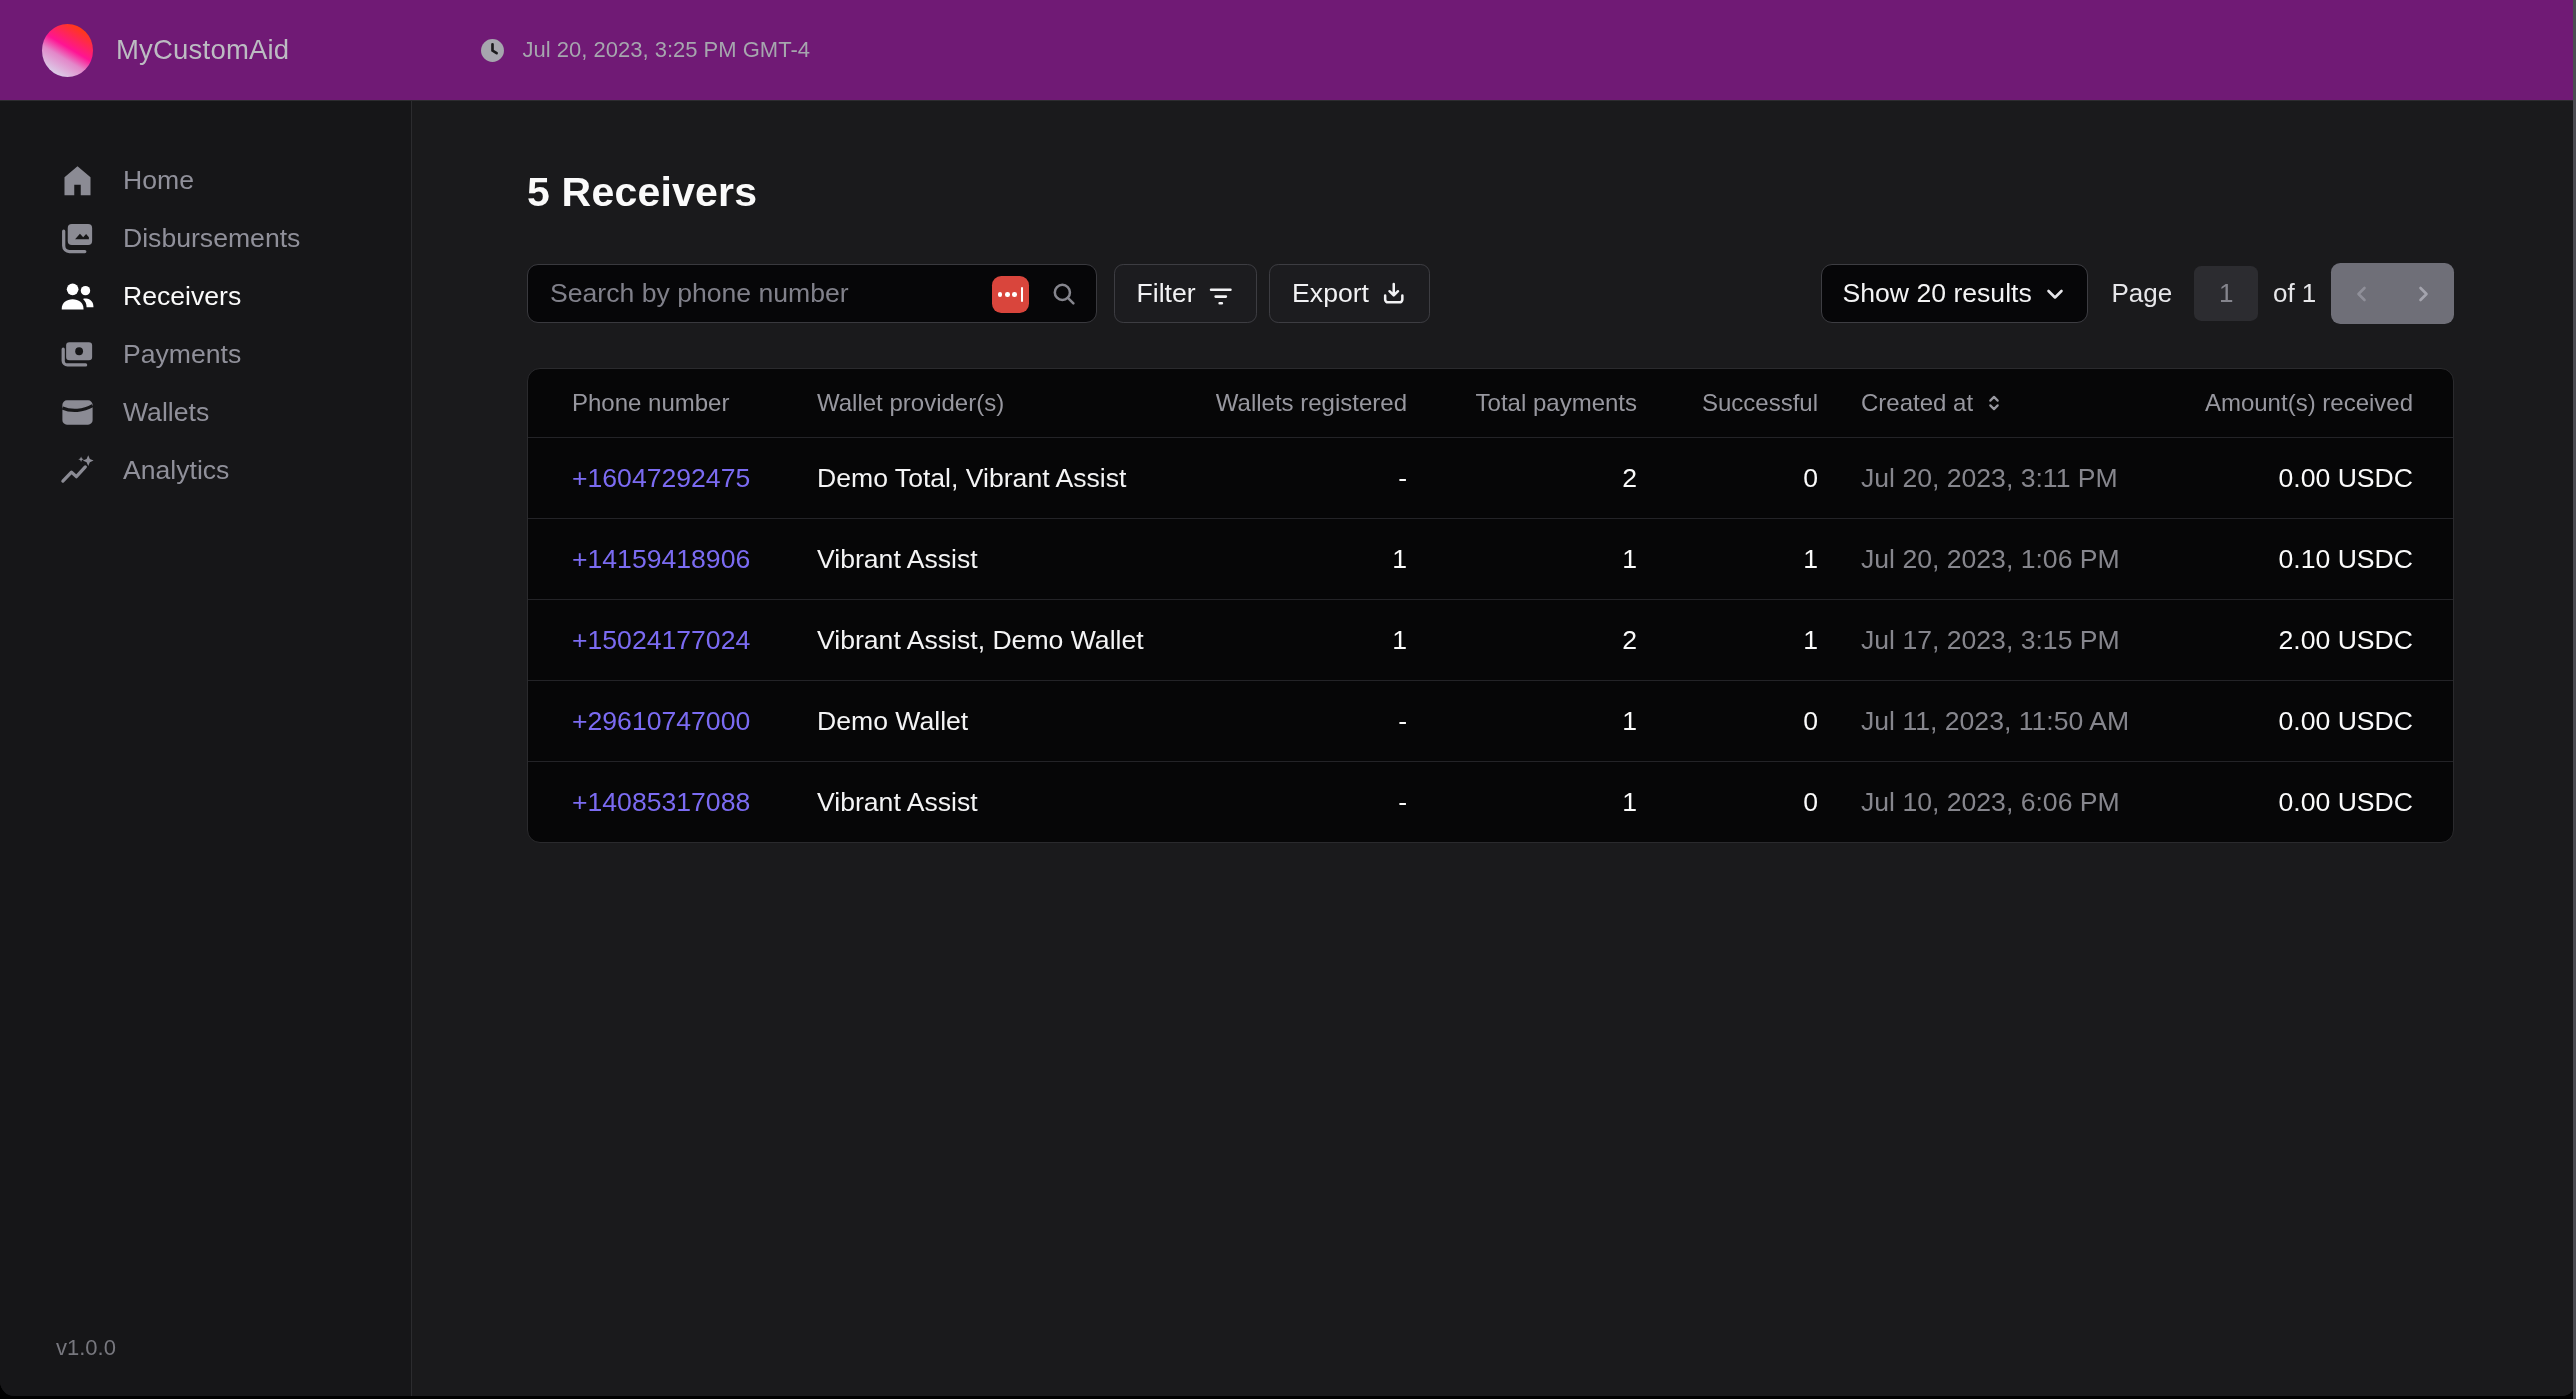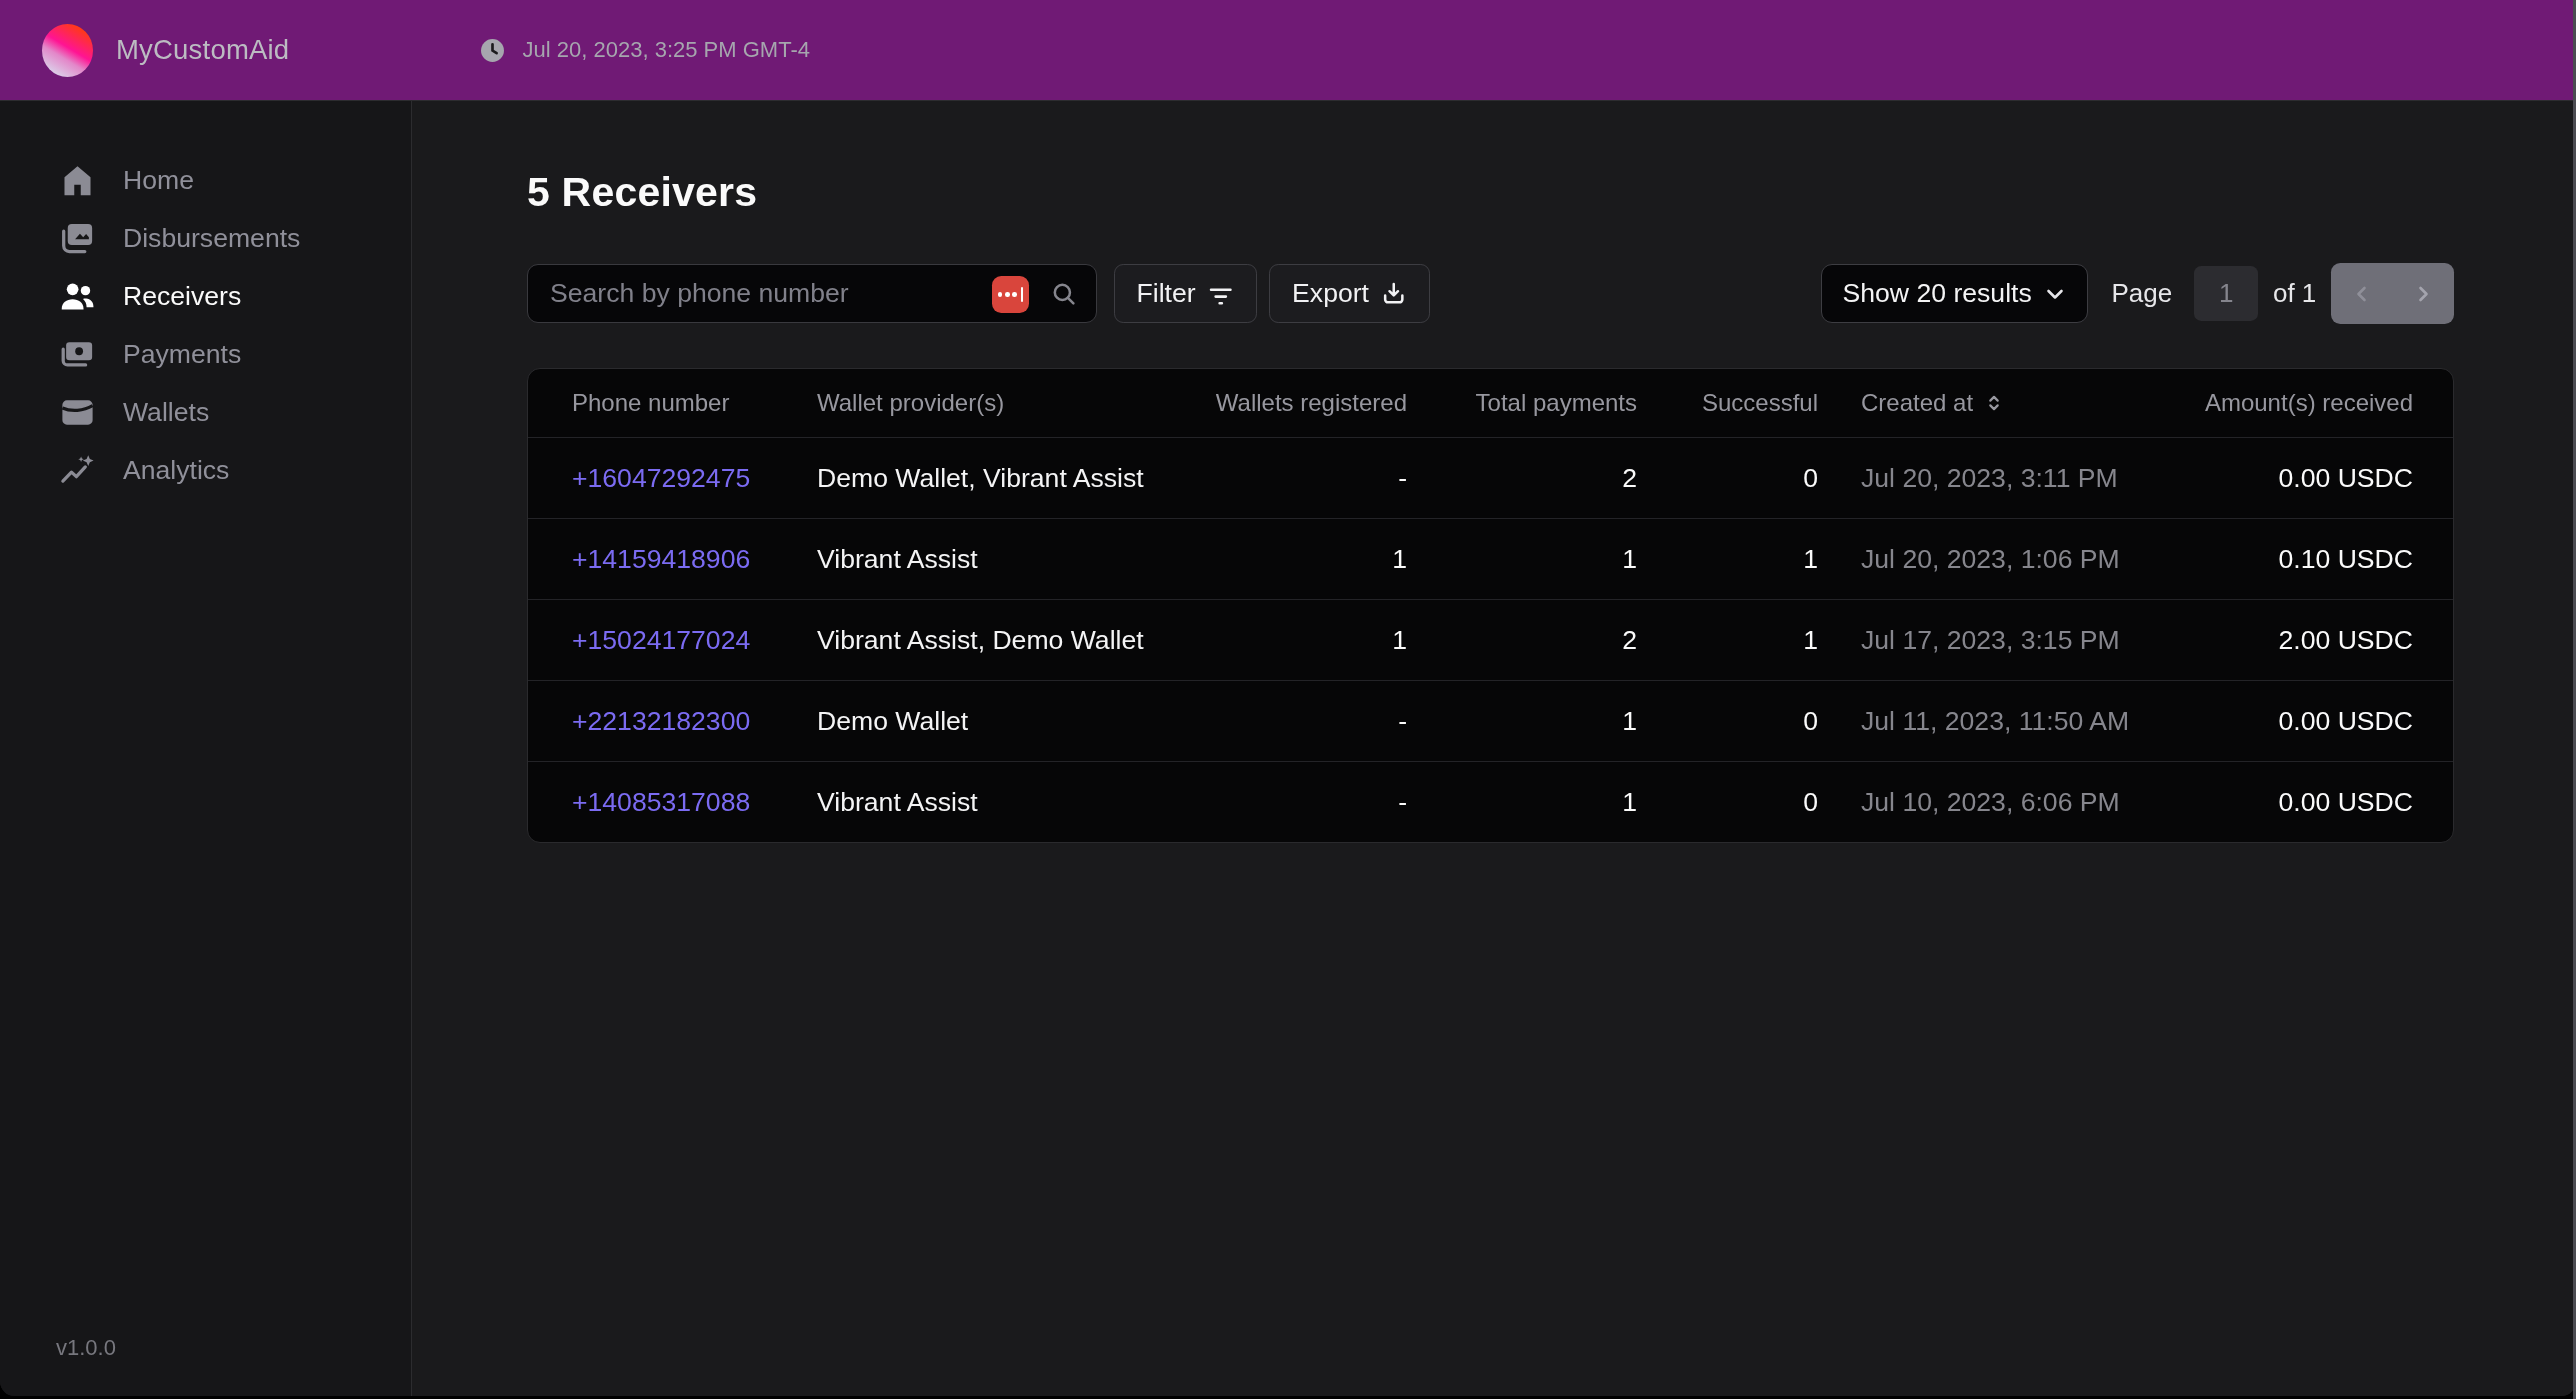--- a/index.html
+++ b/index.html
@@ -303,21 +303,21 @@
             <span>Created at</span>
             <svg class="sort-ic" viewBox="0 0 26 26" width="24" height="24">
                 <use href="#i-sort"></use>
               </svg>
           </span>
           <span class="th c-right">Amount(s) received</span>
         </div>
         <div id="tbody">
   <div class="trow row">
     <span class="c-phone">+16047292475</span>
-    <span class="c-prov">Demo Wallet, Vibrant Assist</span>
+    <span class="c-prov">Demo Total, Vibrant Assist</span>
     <span class="c-num c-right">-</span>
     <span class="c-num c-right">2</span>
     <span class="c-num c-right">0</span>
     <span class="c-date c-created">Jul 20, 2023, 3:11 PM</span>
     <span class="c-amount c-right">0.00 USDC</span>
   </div>
 
   <div class="trow row">
     <span class="c-phone">+14159418906</span>
     <span class="c-prov">Vibrant Assist</span>
@@ -332,21 +332,21 @@
     <span class="c-phone">+15024177024</span>
     <span class="c-prov">Vibrant Assist, Demo Wallet</span>
     <span class="c-num c-right">1</span>
     <span class="c-num c-right">2</span>
     <span class="c-num c-right">1</span>
     <span class="c-date c-created">Jul 17, 2023, 3:15 PM</span>
     <span class="c-amount c-right">2.00 USDC</span>
   </div>
 
   <div class="trow row">
-    <span class="c-phone">+22132182300</span>
+    <span class="c-phone">+29610747000</span>
     <span class="c-prov">Demo Wallet</span>
     <span class="c-num c-right">-</span>
     <span class="c-num c-right">1</span>
     <span class="c-num c-right">0</span>
     <span class="c-date c-created">Jul 11, 2023, 11:50 AM</span>
     <span class="c-amount c-right">0.00 USDC</span>
   </div>
 
   <div class="trow row">
     <span class="c-phone">+14085317088</span>

